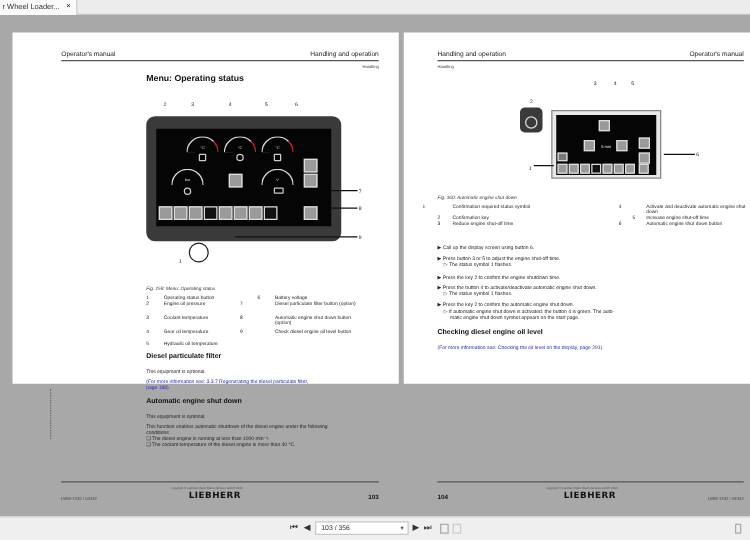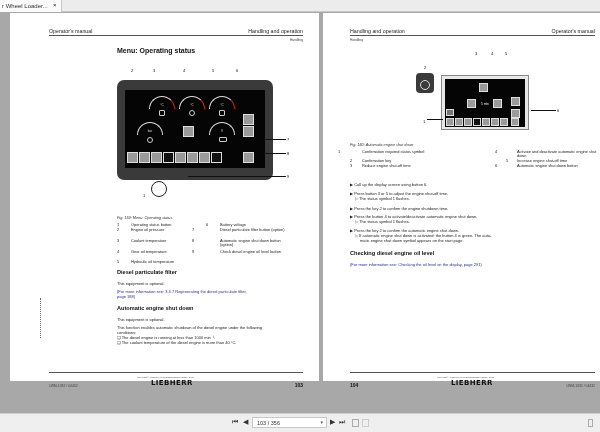--- a/index.html
+++ b/index.html
@@ -2,21 +2,21 @@
 <html><head>
 <meta charset="utf-8">
 <style>
   * { box-sizing: border-box; margin: 0; padding: 0; }
   html, body { width: 600px; height: 432px; overflow: hidden; }
   body { font-family: "Liberation Sans", sans-serif; background: #a8a8a8; position: relative; color: #111; }
   .tabbar { position: absolute; left: 0; top: 0; width: 600px; height: 12px; background: #ececec; border-bottom: 1px solid #c8c8c8; }
   .tab { position: absolute; left: 0; top: 0; height: 12px; width: 62px; background: #fafafa; border-right: 1px solid #c8c8c8; font-size: 6px; color: #333; padding: 3px 0 0 2px; white-space: nowrap; overflow: hidden; }
   .tab-close { position: absolute; left: 53px; top: 2px; font-size: 6px; color: #222; }
   .viewer { position: absolute; left: 0; top: 12px; width: 600px; height: 401px; background: #a8a8a8; }
-  .page { position: absolute; top: 1px; height: 368px; background: #fff; }
+  .page { position: absolute; top: 14px; height: 281px; background: #fff; }
   .page.left { left: 10px; width: 309px; }
   .page.right { left: 323px; width: 277px; }
   .hdr { position: absolute; top: 15px; font-size: 5.3px; color: #222; }
   .hdr-line { position: absolute; top: 22px; height: 0; border-top: 0.7px solid #555; }
   .sub { position: absolute; top: 25px; font-size: 3.3px; color: #444; }
   h2 { position: absolute; font-size: 7px; font-weight: bold; color: #111; white-space: nowrap; }
   h3 { position: absolute; font-size: 5.6px; font-weight: bold; color: #111; white-space: nowrap; }
   .p { position: absolute; font-size: 4px; color: #222; line-height: 5px; white-space: nowrap; }
   .link { color: #2a2aa8; }
   .cap { position: absolute; font-size: 3.8px; font-style: italic; color: #333; white-space: nowrap; }

